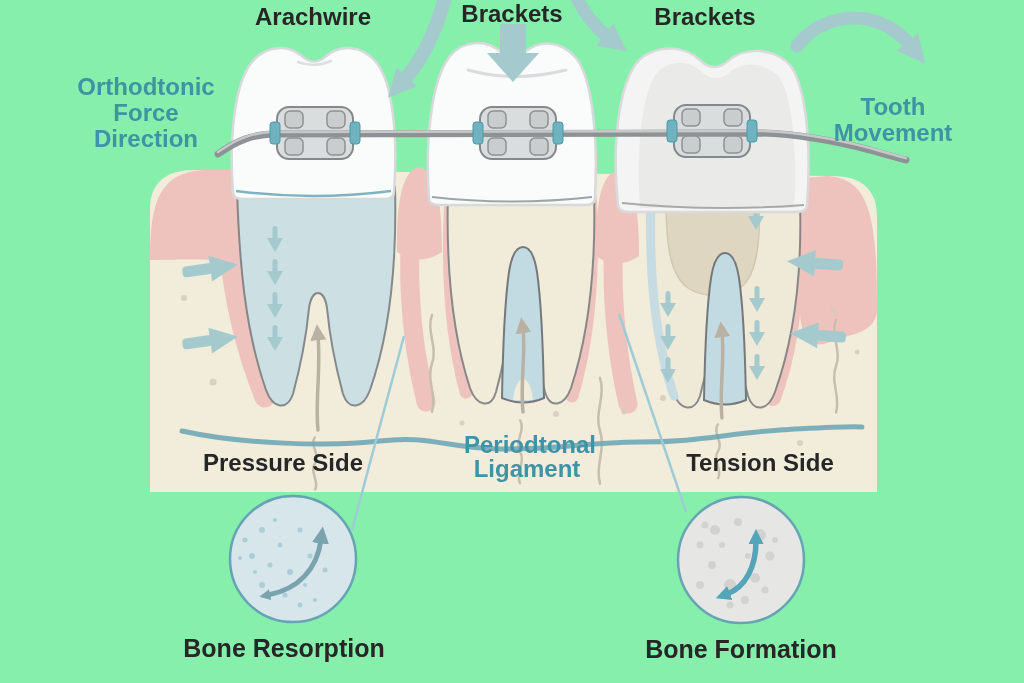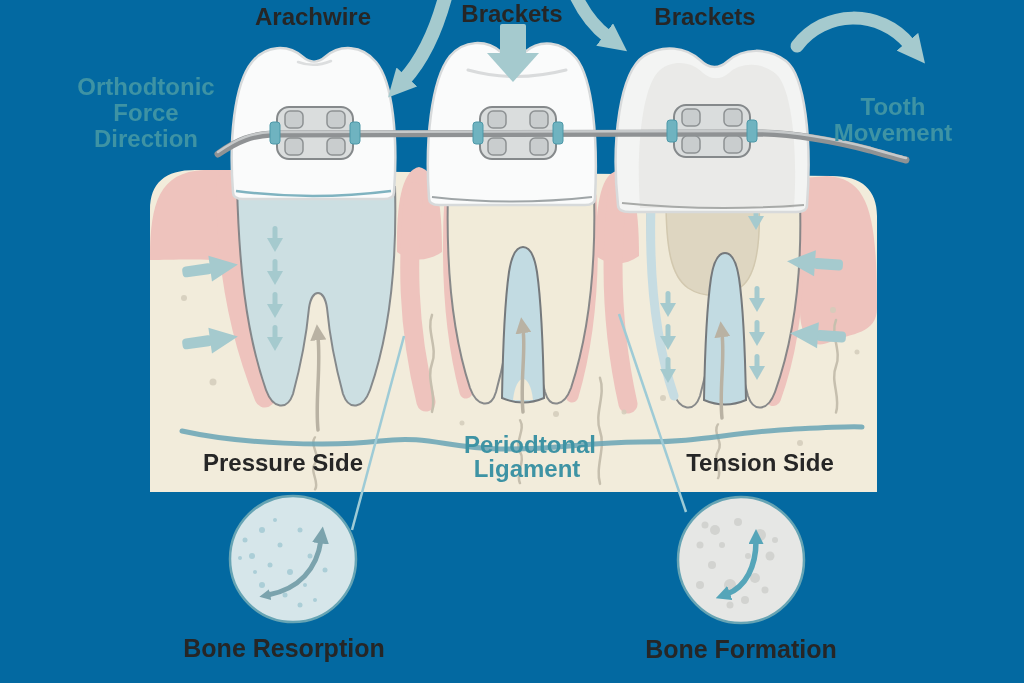--- a/index.html
+++ b/index.html
@@ -1,16 +1,16 @@
 <!DOCTYPE html>
 <html style="--dark_text: #262626; --teal_text: #3e93a4; --arrow_teal: #a5cace; --gum_pink: #eec3bd; --bone_cream: #f2ecdb; --root_blue: #ccdfe2; --pdl_blue: #c2dbe2; --tooth3_tan: #ddd4bf; --wire_grey: #8f9294; --outline_grey: #75797c; --circle_blue_fill: #d6e6ea; --circle_grey_fill: #e6e7e5; --circle_border: #66a4b4;"><head>
 <meta charset="utf-8">
 <style>
   html,body{margin:0;padding:0;background:#ffffff;}
-  .stage{width:1024px;height:683px;position:relative;background:#0369a1;overflow:hidden;}
+  .stage{width:1024px;height:683px;position:relative;background:#86efac;overflow:hidden;}
   svg{display:block;}
   text{text-anchor:middle;}
   .lbl-dark{fill:var(--dark_text,#262626);font:600 24px "Liberation Sans",sans-serif;}
   .lbl-dark-lg{fill:var(--dark_text,#262626);font:600 25px "Liberation Sans",sans-serif;}
   .lbl-teal{fill:var(--teal_text,#3e93a4);font:600 24px "Liberation Sans",sans-serif;}
   .bone{fill:var(--bone_cream,#f2ecdb);}
   .gum{fill:var(--gum_pink,#eec3bd);}
   .gumline{stroke:var(--gum_pink,#eec3bd);fill:none;stroke-linecap:round;}
   .rootblue{fill:var(--root_blue,#ccdfe2);}
   .pdl{fill:var(--pdl_blue,#c2dbe2);}

